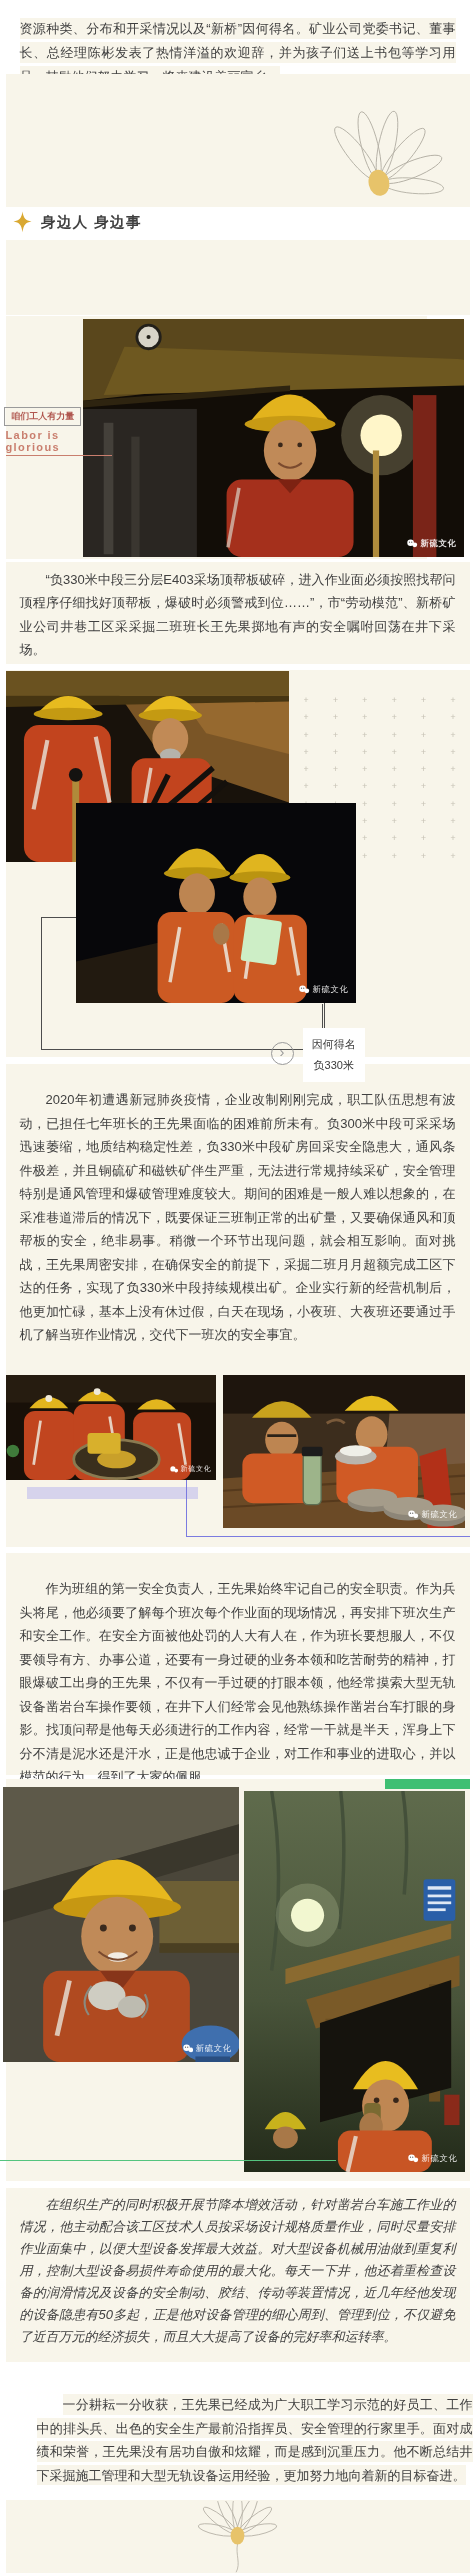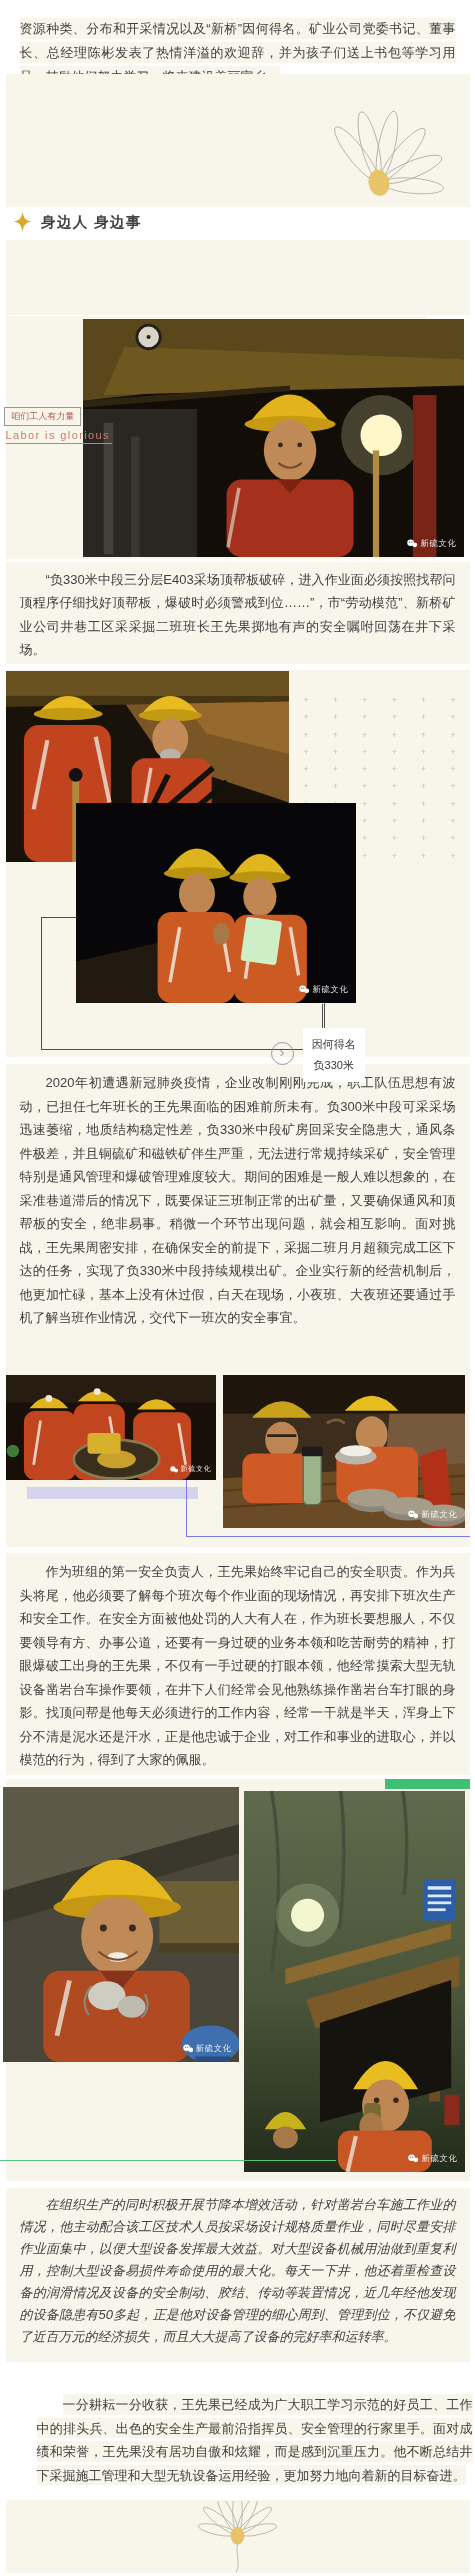--- a/index.html
+++ b/index.html
@@ -5,21 +5,21 @@
   html,body{margin:0;padding:0;}
   body{width:475px;height:2576px;position:relative;background:#ffffff;
        font-family:"Liberation Sans","DejaVu Sans",sans-serif;overflow:hidden;}
   .abs{position:absolute;}
   .cream{background:#f8f5ea;}
   
   .intro{left:5.5px;top:4.1px;width:436px;padding:0 14px;font-size:13px;line-height:24px;
          color:#404040;text-align:justify;}
   .hl{background:#f8f5ea;padding:2.8px 0;-webkit-box-decoration-break:clone;box-decoration-break:clone;}
   .para{font-size:13px;line-height:23.5px;color:#404040;text-align:justify;margin:0;
-        padding:7px 14px;text-indent:2em;}
+        padding:24px 14px;text-indent:2em;}
   
   .section-header{left:41px;top:213px;font-size:14.5px;font-weight:bold;color:#404040;letter-spacing:1.4px;}
   .star{left:12.4px;top:210px;}
   .byline{right:12.4px;top:249px;font-size:10.4px;font-weight:bold;color:#474747;}
   .title-box{left:50%;transform:translateX(-50%);top:268px;border:0.7px solid #ad8a68;
              padding:7px 12.4px;background:transparent;}
   .title-text{font-size:16px;font-weight:bold;letter-spacing:2.1px;color:#9e8183;}
   .gold-tab{position:absolute;width:3.5px;height:11px;background:#e3b84d;top:50%;margin-top:-5.5px;}
   .tab-l{left:-2.1px;} .tab-r{right:-2.1px;}
   
@@ -87,21 +87,21 @@
 
 <div class="abs cream" style="left:5.5px;top:240px;width:464px;height:75px;">
   <div class="abs byline" style="position:absolute;">图/文：刘同胜</div>
   <div class="title-box abs">
     <span class="gold-tab tab-l"></span>
     <span class="title-text">扎根岩层结“鲜”果</span>
     <span class="gold-tab tab-r"></span>
   </div>
 </div>
 
-<div class="abs cream" style="left:5.5px;top:316px;width:421px;height:243px;">
+<div class="abs cream" style="left:5.5px;top:316px;width:421px;height:243px;font-weight:bold;">
   <div class="abs slogan-box">咱们工人有力量</div>
   <div class="abs slogan-en">Labor is glorious</div>
   <div class="abs photo" style="left:77px;top:2.8px;width:381px;height:238px;">
     <svg viewBox="0 0 552 344" preserveAspectRatio="none">
       <rect width="552" height="344" fill="#120d07"></rect>
       <polygon points="0,0 552,0 552,58 0,118" fill="#5a471c"></polygon>
       <polygon points="60,40 552,58 552,96 30,110" fill="#6e5820"></polygon>
       <polygon points="0,118 300,96 300,104 0,128" fill="#2e2410"></polygon>
       <circle cx="95" cy="26" r="17" fill="#d8d4c8" stroke="#23201a" stroke-width="4"></circle>
       <circle cx="95" cy="26" r="3" fill="#23201a"></circle>

